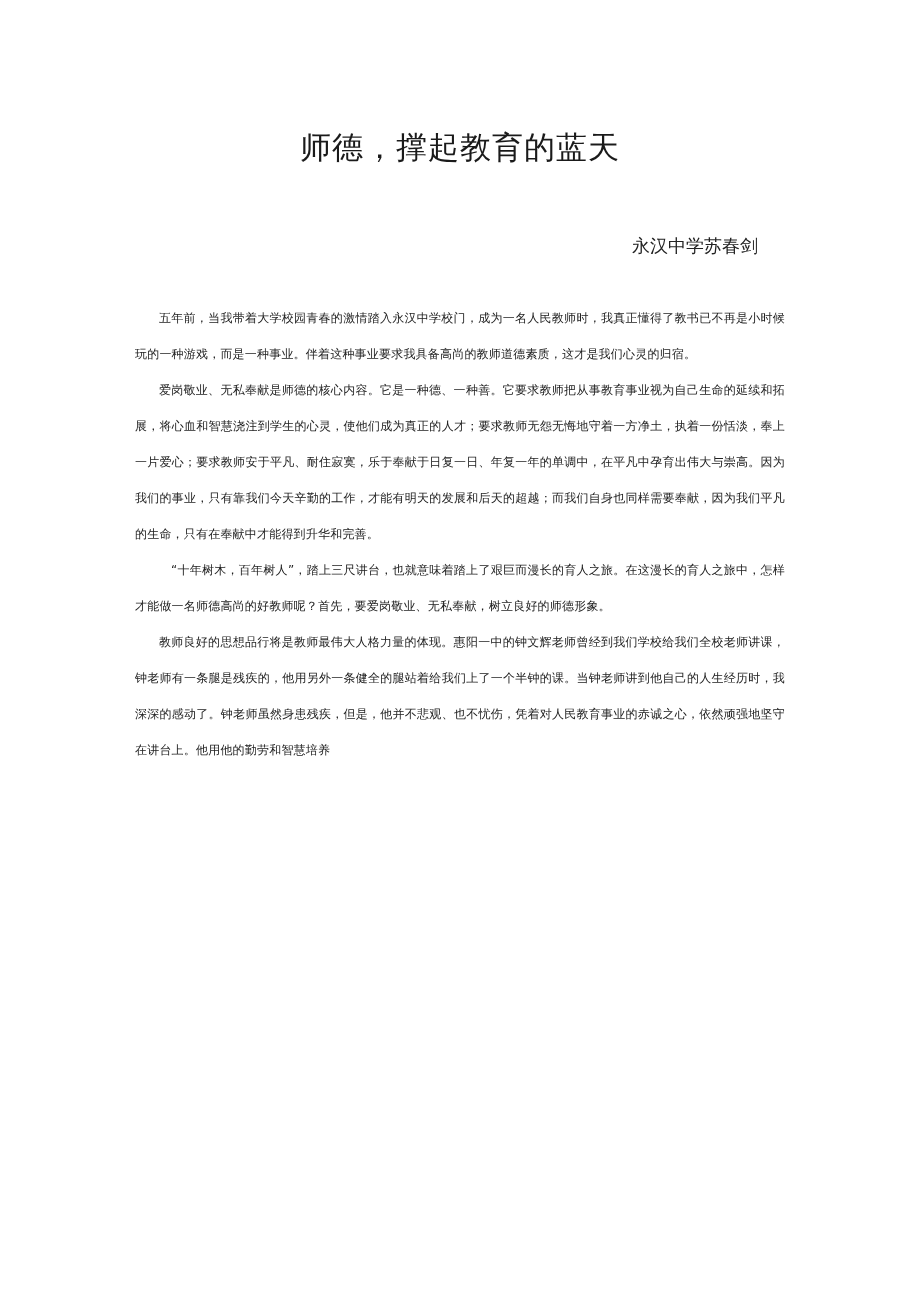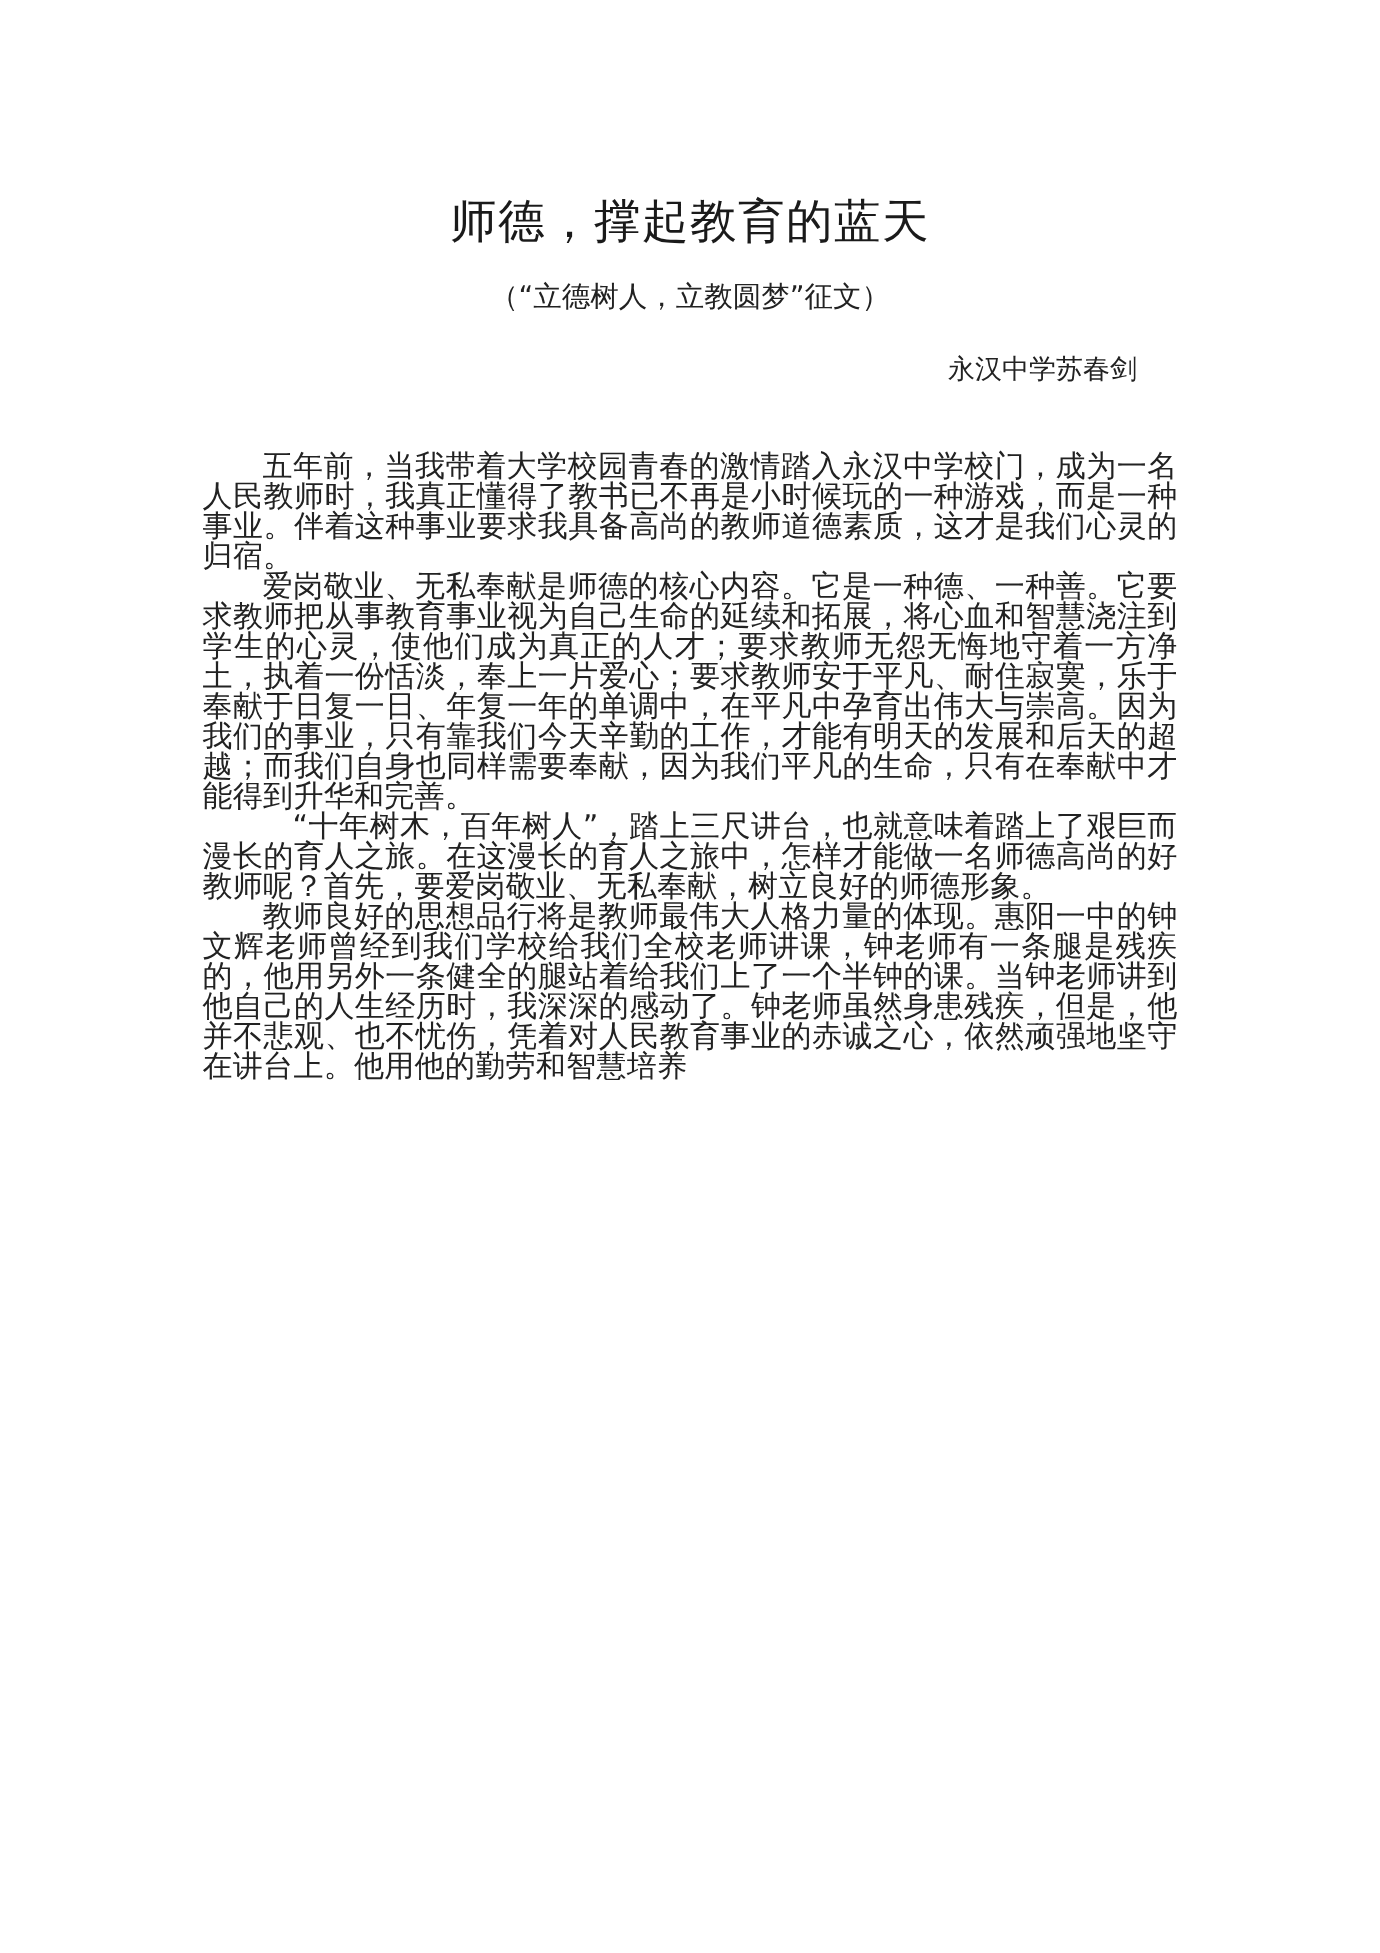--- a/index.html
+++ b/index.html
@@ -5,30 +5,29 @@
   html, body { margin: 0; padding: 0; background: #ffffff; }
   body { width: 920px; height: 1302px; position: relative; overflow: hidden;
          font-family: "DejaVu Sans", sans-serif; color: #222; }
   .page { position: absolute; left: 0; top: 0; width: 920px; height: 1302px; }
   .title { position: absolute; top: 106px; left: 0; width: 920px; text-align: center;
            font-size: 31px; letter-spacing: 1px; color: #1a1a1a; font-weight: normal; }
   .subtitle { position: absolute; top: 185px; left: 0; width: 920px; text-align: center;
               font-size: 19px; color: #222; }
   .author { position: absolute; top: 234px; left: 632px; font-size: 18px; color: #222; }
   .body-text { position: absolute; top: 300px; left: 135px; width: 650px; }
-  .para { margin: 0; font-size: 20px; line-height: 20px; text-align: justify;
+  .para { margin: 0; font-size: 12px; line-height: 36px; text-align: justify;
           text-indent: 2em; color: #222; letter-spacing: 0.2px; }
   .para.indent-extra { text-indent: 3em; }
 </style>
 </head>
 <body>
 
 <div class="page">
   <h1 class="title">师德，撑起教育的蓝天</h1>
-  <div class="subtitle">（“立德树人，立教圆梦”征文）</div>
   <div class="author">永汉中学苏春剑</div>
 
   <div class="body-text">
     <p class="para">五年前，当我带着大学校园青春的激情踏入永汉中学校门，成为一名人民教师时，我真正懂得了教书已不再是小时候玩的一种游戏，而是一种事业。伴着这种事业要求我具备高尚的教师道德素质，这才是我们心灵的归宿。</p>
     <p class="para">爱岗敬业、无私奉献是师德的核心内容。它是一种德、一种善。它要求教师把从事教育事业视为自己生命的延续和拓展，将心血和智慧浇注到学生的心灵，使他们成为真正的人才；要求教师无怨无悔地守着一方净土，执着一份恬淡，奉上一片爱心；要求教师安于平凡、耐住寂寞，乐于奉献于日复一日、年复一年的单调中，在平凡中孕育出伟大与崇高。因为我们的事业，只有靠我们今天辛勤的工作，才能有明天的发展和后天的超越；而我们自身也同样需要奉献，因为我们平凡的生命，只有在奉献中才能得到升华和完善。</p>
     <p class="para indent-extra">“十年树木，百年树人”，踏上三尺讲台，也就意味着踏上了艰巨而漫长的育人之旅。在这漫长的育人之旅中，怎样才能做一名师德高尚的好教师呢？首先，要爱岗敬业、无私奉献，树立良好的师德形象。</p>
     <p class="para">教师良好的思想品行将是教师最伟大人格力量的体现。惠阳一中的钟文辉老师曾经到我们学校给我们全校老师讲课，钟老师有一条腿是残疾的，他用另外一条健全的腿站着给我们上了一个半钟的课。当钟老师讲到他自己的人生经历时，我深深的感动了。钟老师虽然身患残疾，但是，他并不悲观、也不忧伤，凭着对人民教育事业的赤诚之心，依然顽强地坚守在讲台上。他用他的勤劳和智慧培养</p>
   </div>
 </div>
 

